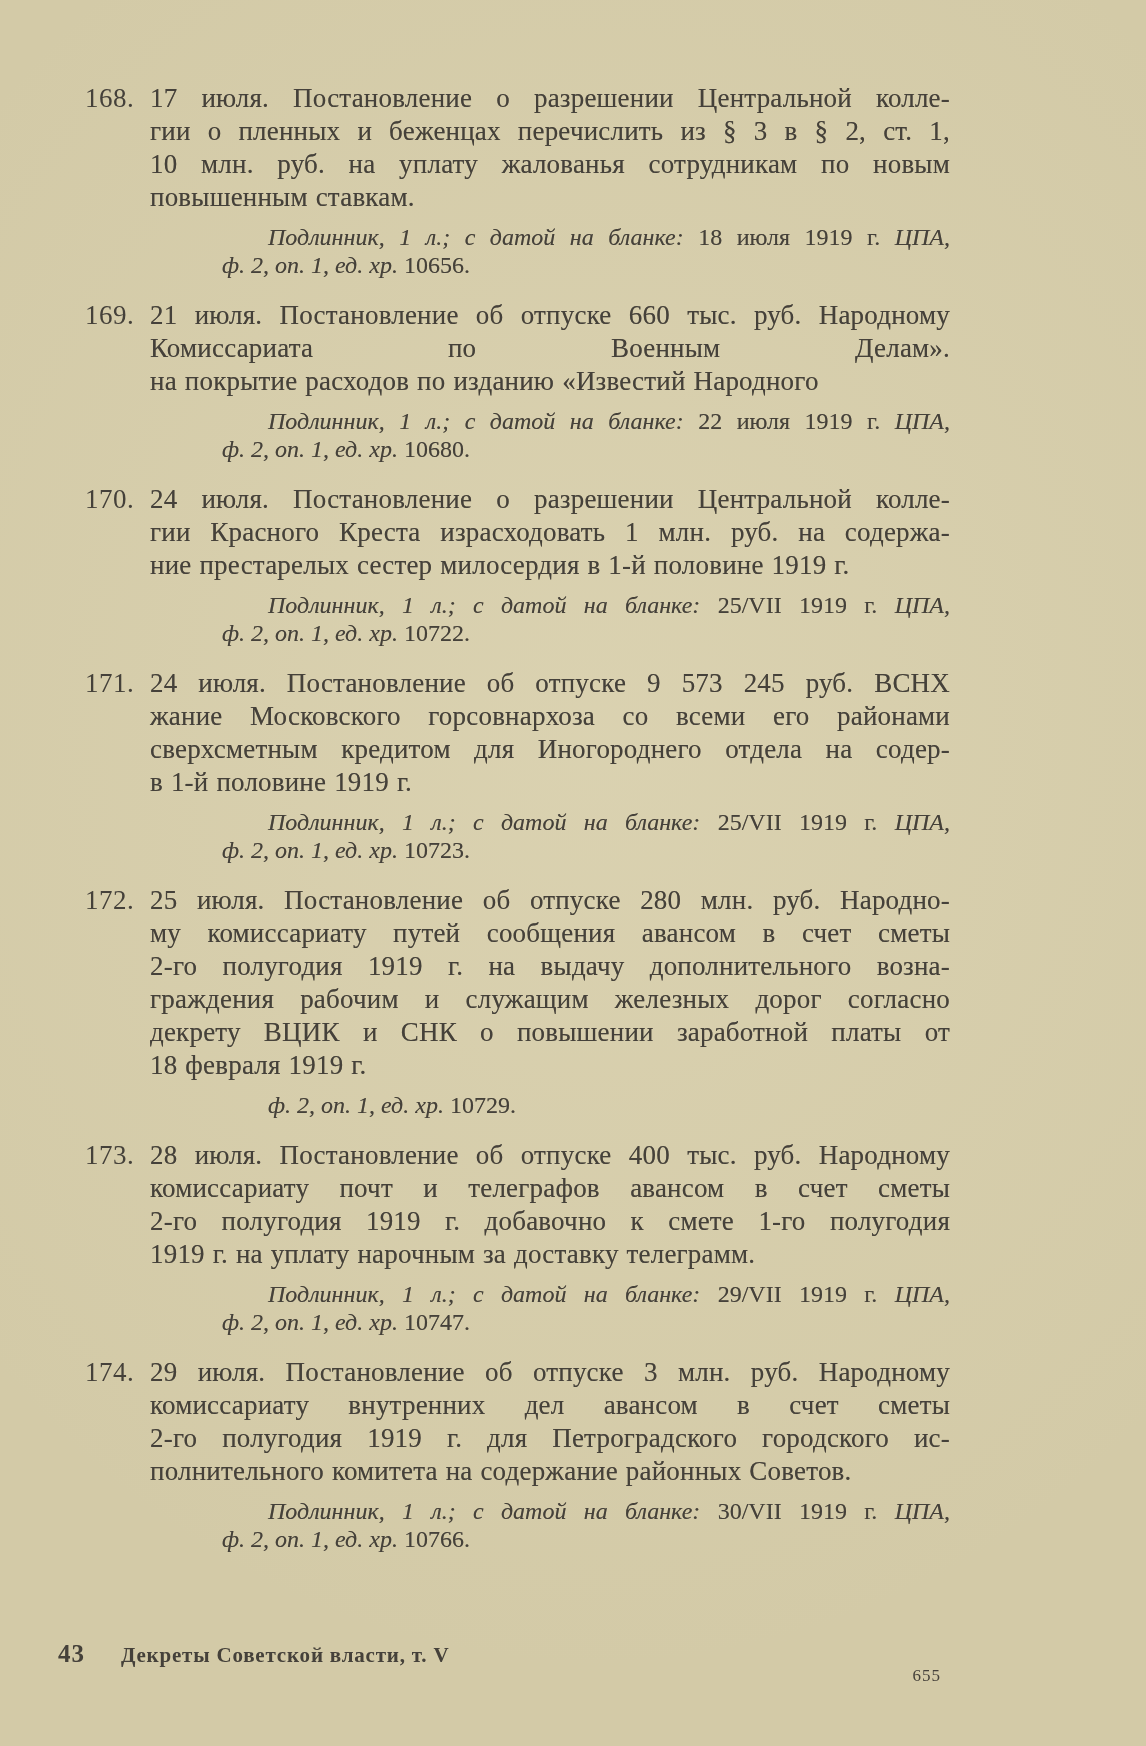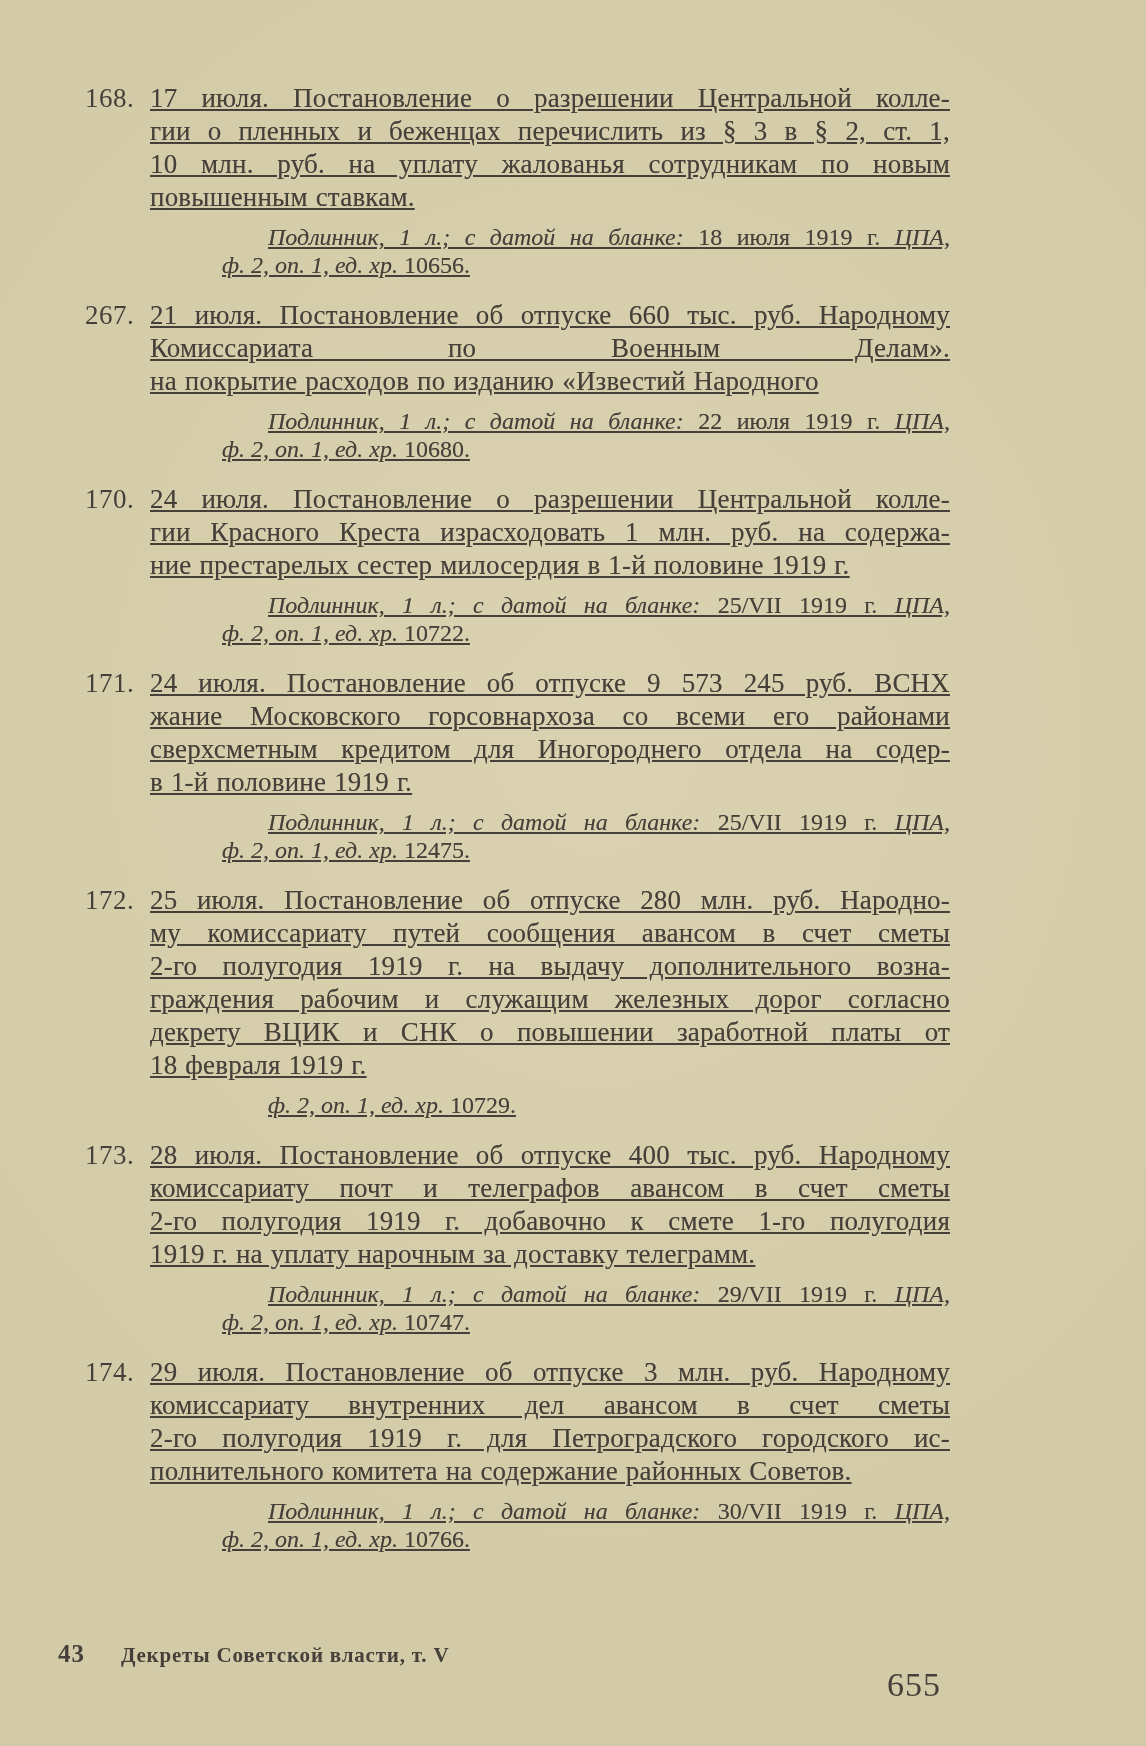--- a/index.html
+++ b/index.html
@@ -23,39 +23,39 @@
   .content{
     position:absolute;
     top:82px;left:85px;right:196px;
   }
   .entry{display:flex;margin-bottom:20px;}
   .num{
     flex:0 0 65px;
     font-size:27px;line-height:33px;
     letter-spacing:.5px;
   }
-  .ebody{flex:1;min-width:0;text-decoration:underline;}
+  .ebody{flex:1;min-width:0;}
   .blines{font-size:27px;line-height:33px;}
   .blines .tline{text-align:justify;text-align-last:justify;letter-spacing:.2px;word-spacing:1px;}
   .blines .tline:last-child{text-align-last:auto;}
   .cit{
     margin:9px 0 0 72px;
     font-size:24px;line-height:28px;
     font-style:italic;
   }
   .cit .tline{text-align:justify;text-align-last:justify;}
   .cit .tline:first-child{text-indent:46px;}
   .cit .tline:last-child{text-align-last:auto;}
   .cit .rm{font-style:normal;}
   .tline{text-shadow:0 0 .5px rgba(64,58,46,.45);}
   .footer{position:absolute;left:0;right:0;top:1638px;height:80px;text-align:right;}
   .sig-line{position:absolute;left:58px;top:2px;white-space:nowrap;}
   .sig{font-weight:bold;font-size:25px;letter-spacing:1px;}
   .series{font-weight:bold;font-size:21px;margin-left:32px;letter-spacing:.8px;}
-  .pagenum{position:absolute;right:205px;top:28px;font-size:34px;letter-spacing:1px;}
+  .pagenum{position:absolute;right:205px;top:28px;font-size:17px;letter-spacing:1px;}
 </style>
 </head>
 <body>
 
 <div class="page">
   <div class="content">
 
     <article class="entry">
       <div class="num">168.</div>
       <div class="ebody">
@@ -66,21 +66,21 @@
             <div class="tline">повышенным ставкам.</div>
           </div>
         <div class="cit">
             <div class="tline"><span class="it">Подлинник, 1 л.; с датой на бланке: </span><span class="rm">18 июля 1919 г. </span><span class="it">ЦПА,</span></div>
             <div class="tline"><span class="it">ф. 2, оп. 1, ед. хр. </span><span class="rm">10656.</span></div>
           </div>
       </div>
     </article>
 
     <article class="entry">
-      <div class="num">267.</div>
+      <div class="num">169.</div>
       <div class="ebody">
         <div class="blines">
             <div class="tline">21 июля. Постановление об отпуске 660 тыс. руб. Народному</div>
             <div class="tline">Комиссариата по Военным Делам».</div>
             <div class="tline">на покрытие расходов по изданию «Известий Народного</div>
           </div>
         <div class="cit">
             <div class="tline"><span class="it">Подлинник, 1 л.; с датой на бланке: </span><span class="rm">22 июля 1919 г. </span><span class="it">ЦПА,</span></div>
             <div class="tline"><span class="it">ф. 2, оп. 1, ед. хр. </span><span class="rm">10680.</span></div>
           </div>
@@ -106,21 +106,21 @@
       <div class="num">171.</div>
       <div class="ebody">
         <div class="blines">
             <div class="tline">24 июля. Постановление об отпуске 9 573 245 руб. ВСНХ</div>
             <div class="tline">жание Московского горсовнархоза со всеми его районами</div>
             <div class="tline">сверхсметным кредитом для Иногороднего отдела на содер-</div>
             <div class="tline">в 1-й половине 1919 г.</div>
           </div>
         <div class="cit">
             <div class="tline"><span class="it">Подлинник, 1 л.; с датой на бланке: </span><span class="rm">25/VII 1919 г. </span><span class="it">ЦПА,</span></div>
-            <div class="tline"><span class="it">ф. 2, оп. 1, ед. хр. </span><span class="rm">12475.</span></div>
+            <div class="tline"><span class="it">ф. 2, оп. 1, ед. хр. </span><span class="rm">10723.</span></div>
           </div>
       </div>
     </article>
 
     <article class="entry">
       <div class="num">172.</div>
       <div class="ebody">
         <div class="blines">
             <div class="tline">25 июля. Постановление об отпуске 280 млн. руб. Народно-</div>
             <div class="tline">му комиссариату путей сообщения авансом в счет сметы</div>

